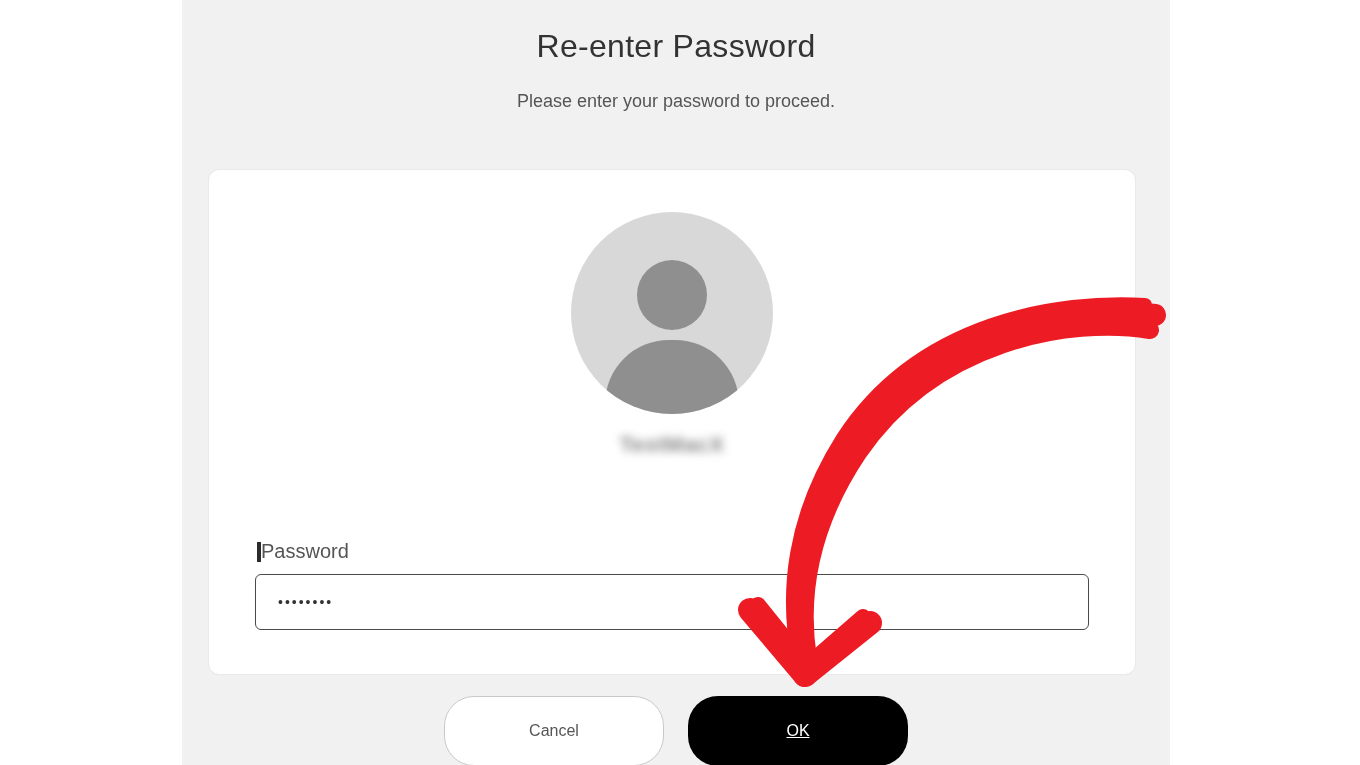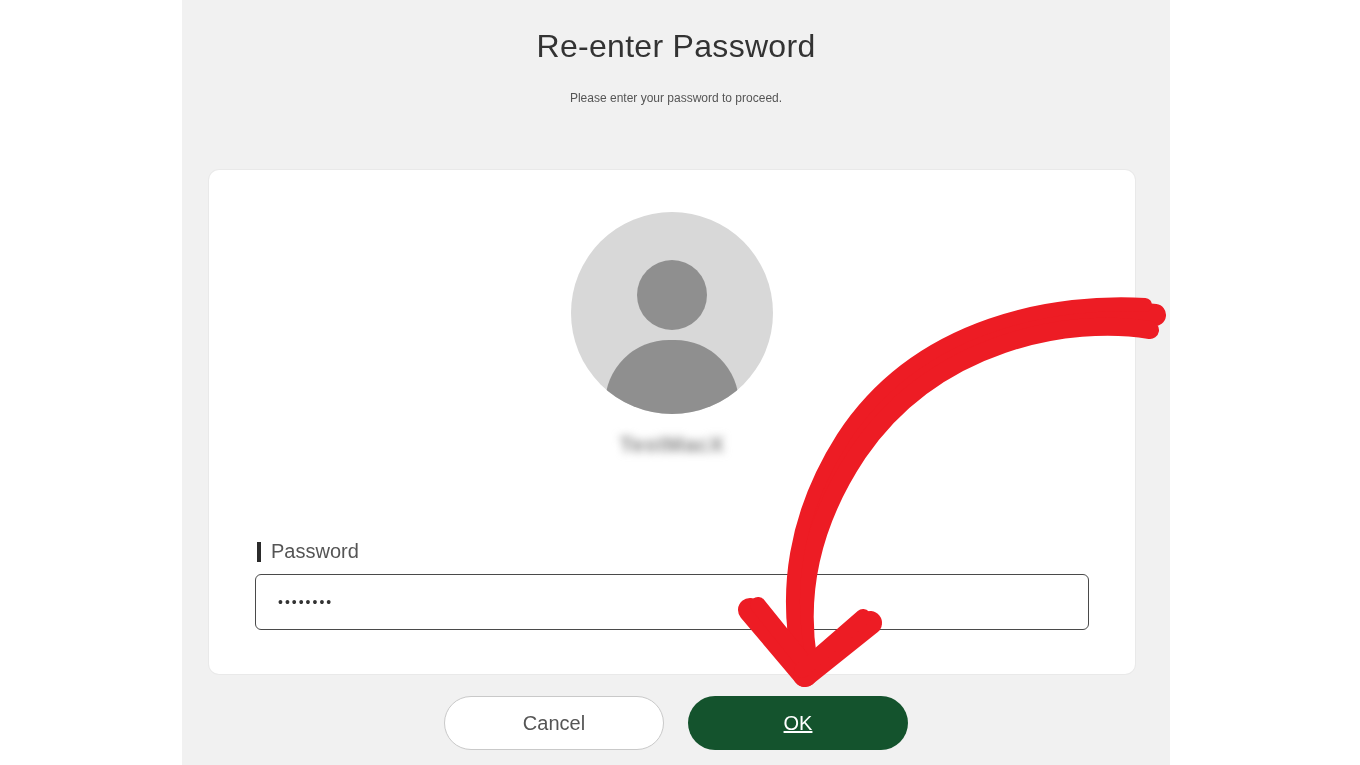--- a/index.html
+++ b/index.html
@@ -19,21 +19,21 @@
   }
   .title {
     font-size: 32px;
     font-weight: 400;
     color: #333;
     text-align: center;
     margin-top: 28px;
     letter-spacing: 0.3px;
   }
   .subtitle {
-    font-size: 12px;
+    font-size: 18px;
     color: #555;
     text-align: center;
     margin-top: 26px;
   }
   .card {
     position: absolute;
     left: 27px;
     top: 170px;
     width: 926px;
     height: 504px;
@@ -82,21 +82,20 @@
     color: #8a8a8a;
     filter: blur(4px);
     letter-spacing: 0.5px;
   }
   .field-label-row {
     position: absolute;
     left: 48px;
     top: 370px;
     display: flex;
     align-items: center;
-    gap: 10px;
     justify-content: center;
   }
   .caret {
     width: 4px;
     height: 20px;
     background: #2b2b2b;
   }
   .field-label {
     font-size: 20px;
     color: #555;
@@ -120,35 +119,35 @@
     position: absolute;
     left: 0;
     width: 100%;
     top: 696px;
     display: flex;
     justify-content: center;
     gap: 24px;
   }
   .btn {
     width: 220px;
-    height: 54px;
+    height: 70px;
     border-radius: 30px;
-    font-size: 20px;
+    font-size: 16px;
     cursor: pointer;
     display: flex;
     align-items: center;
     justify-content: center;
   }
   .btn-cancel {
     background: #fff;
     color: #555;
     border: 1px solid #c9c9c9;
   }
   .btn-ok {
-    background: #14532d;
+    background: #000000;
     color: #fff;
     border: none;
     text-decoration: underline;
   }
   .annotation-arrow {
     position: absolute;
     left: 600px;
     top: 275px;
     width: 580px;
     height: 450px;

